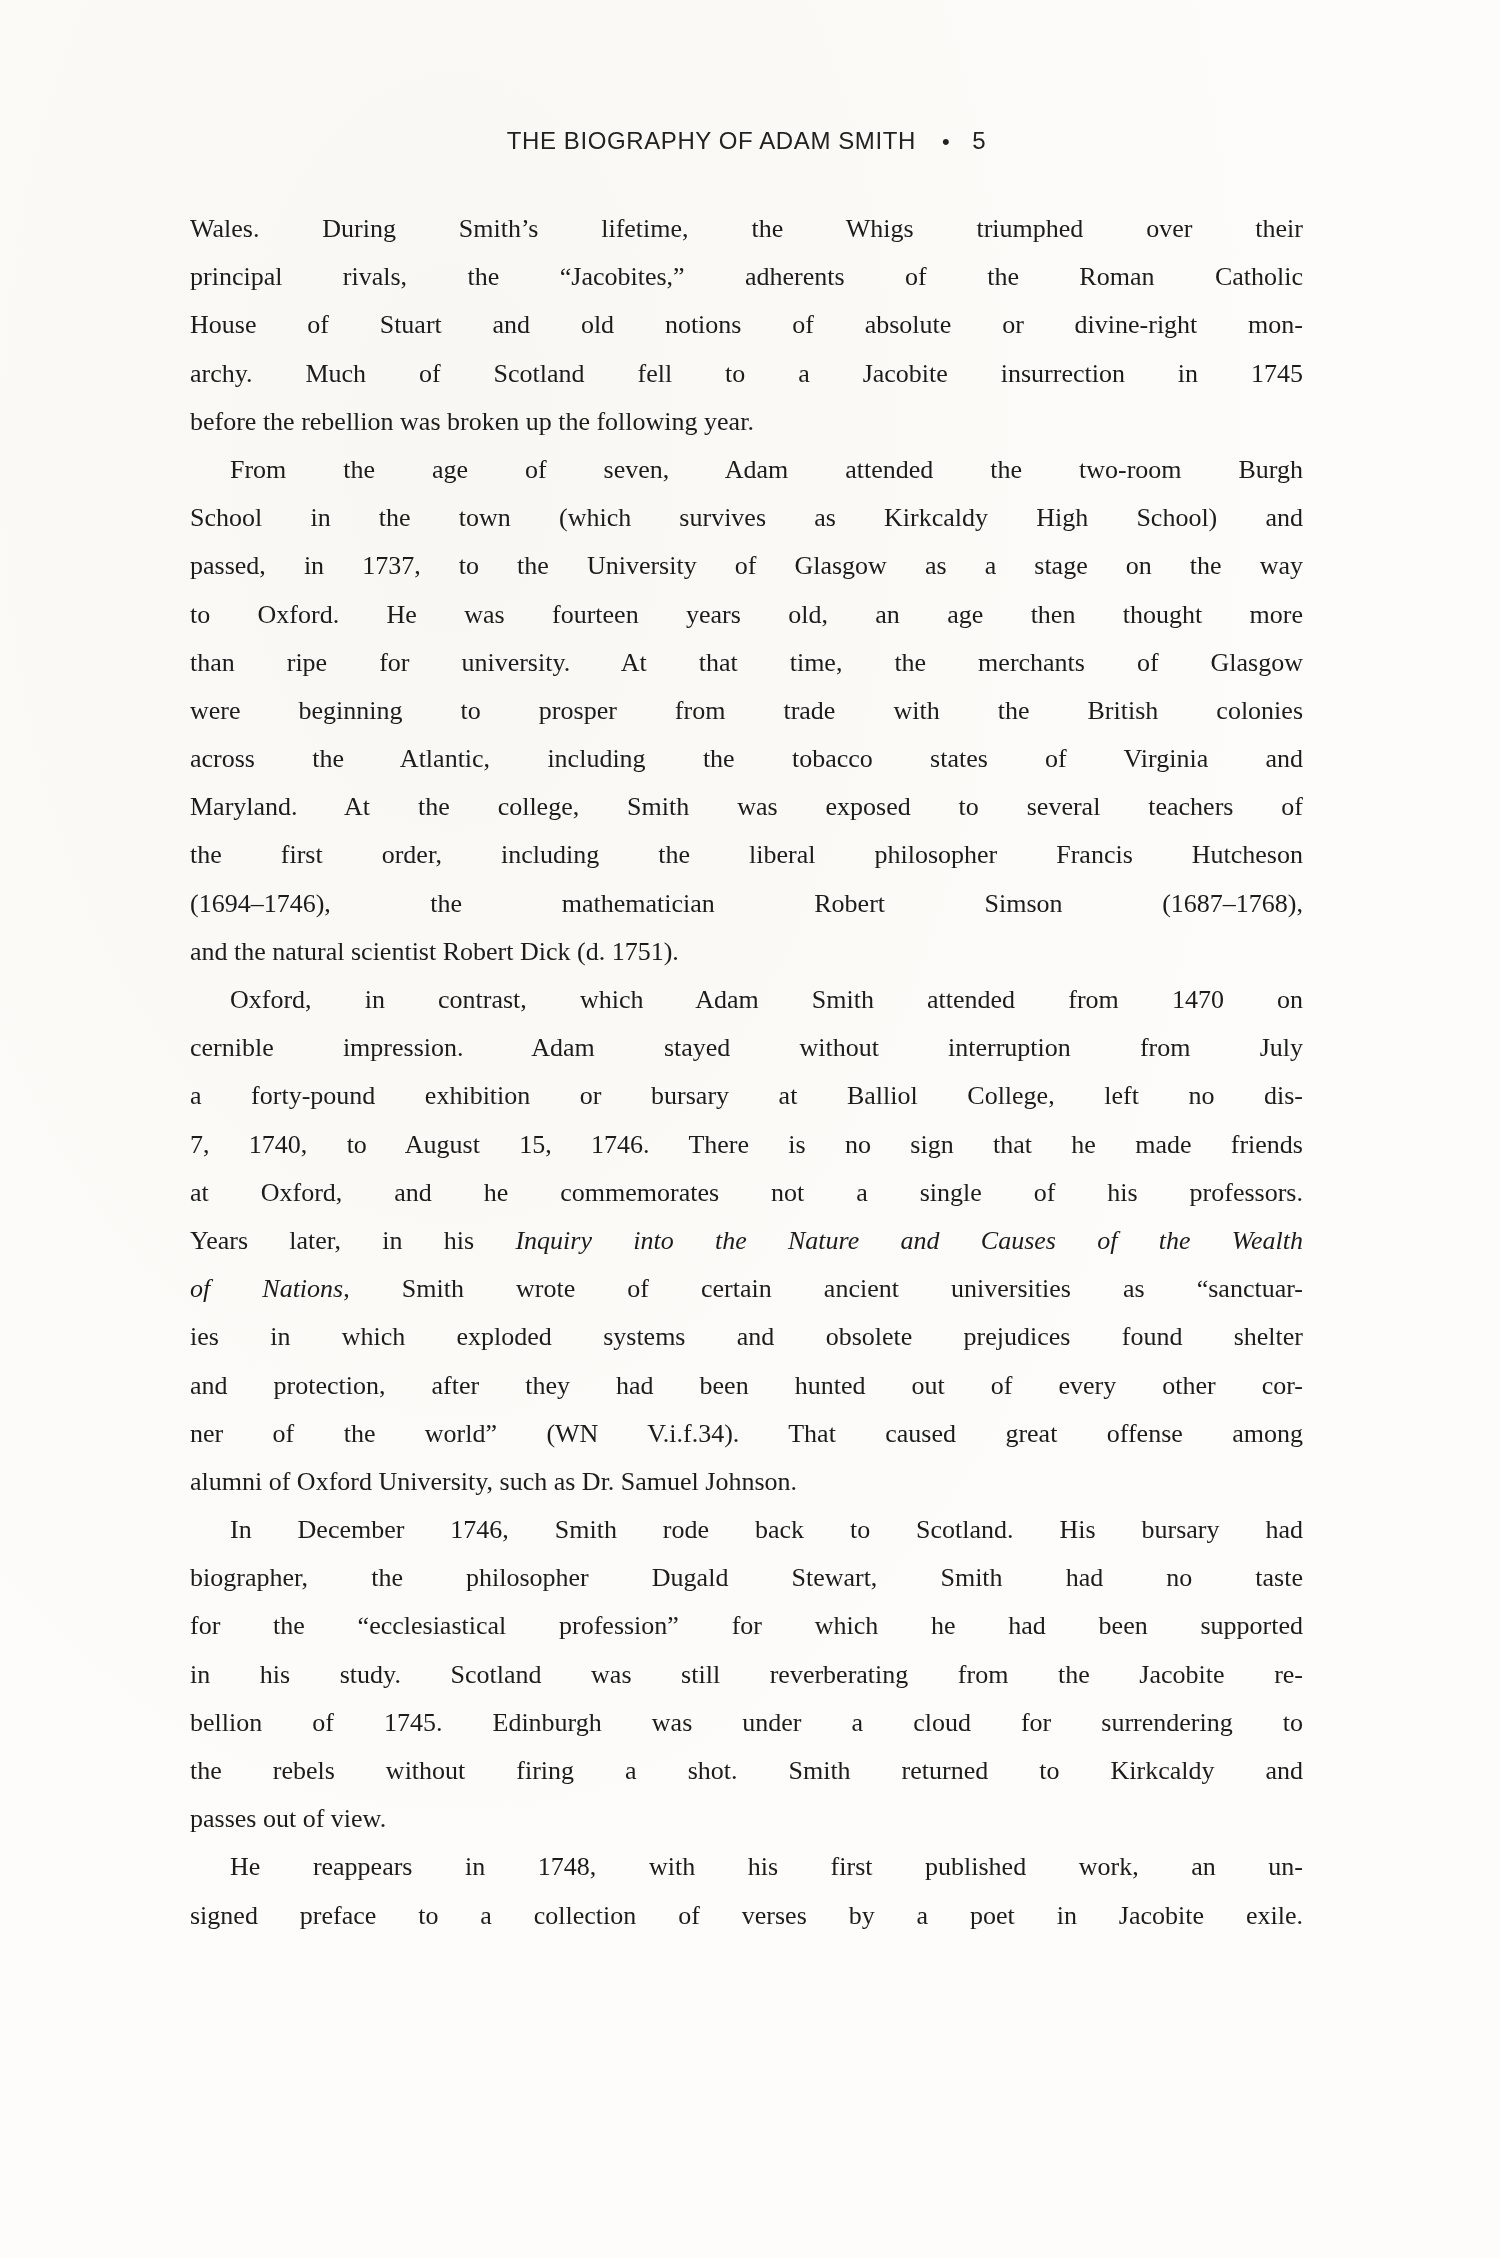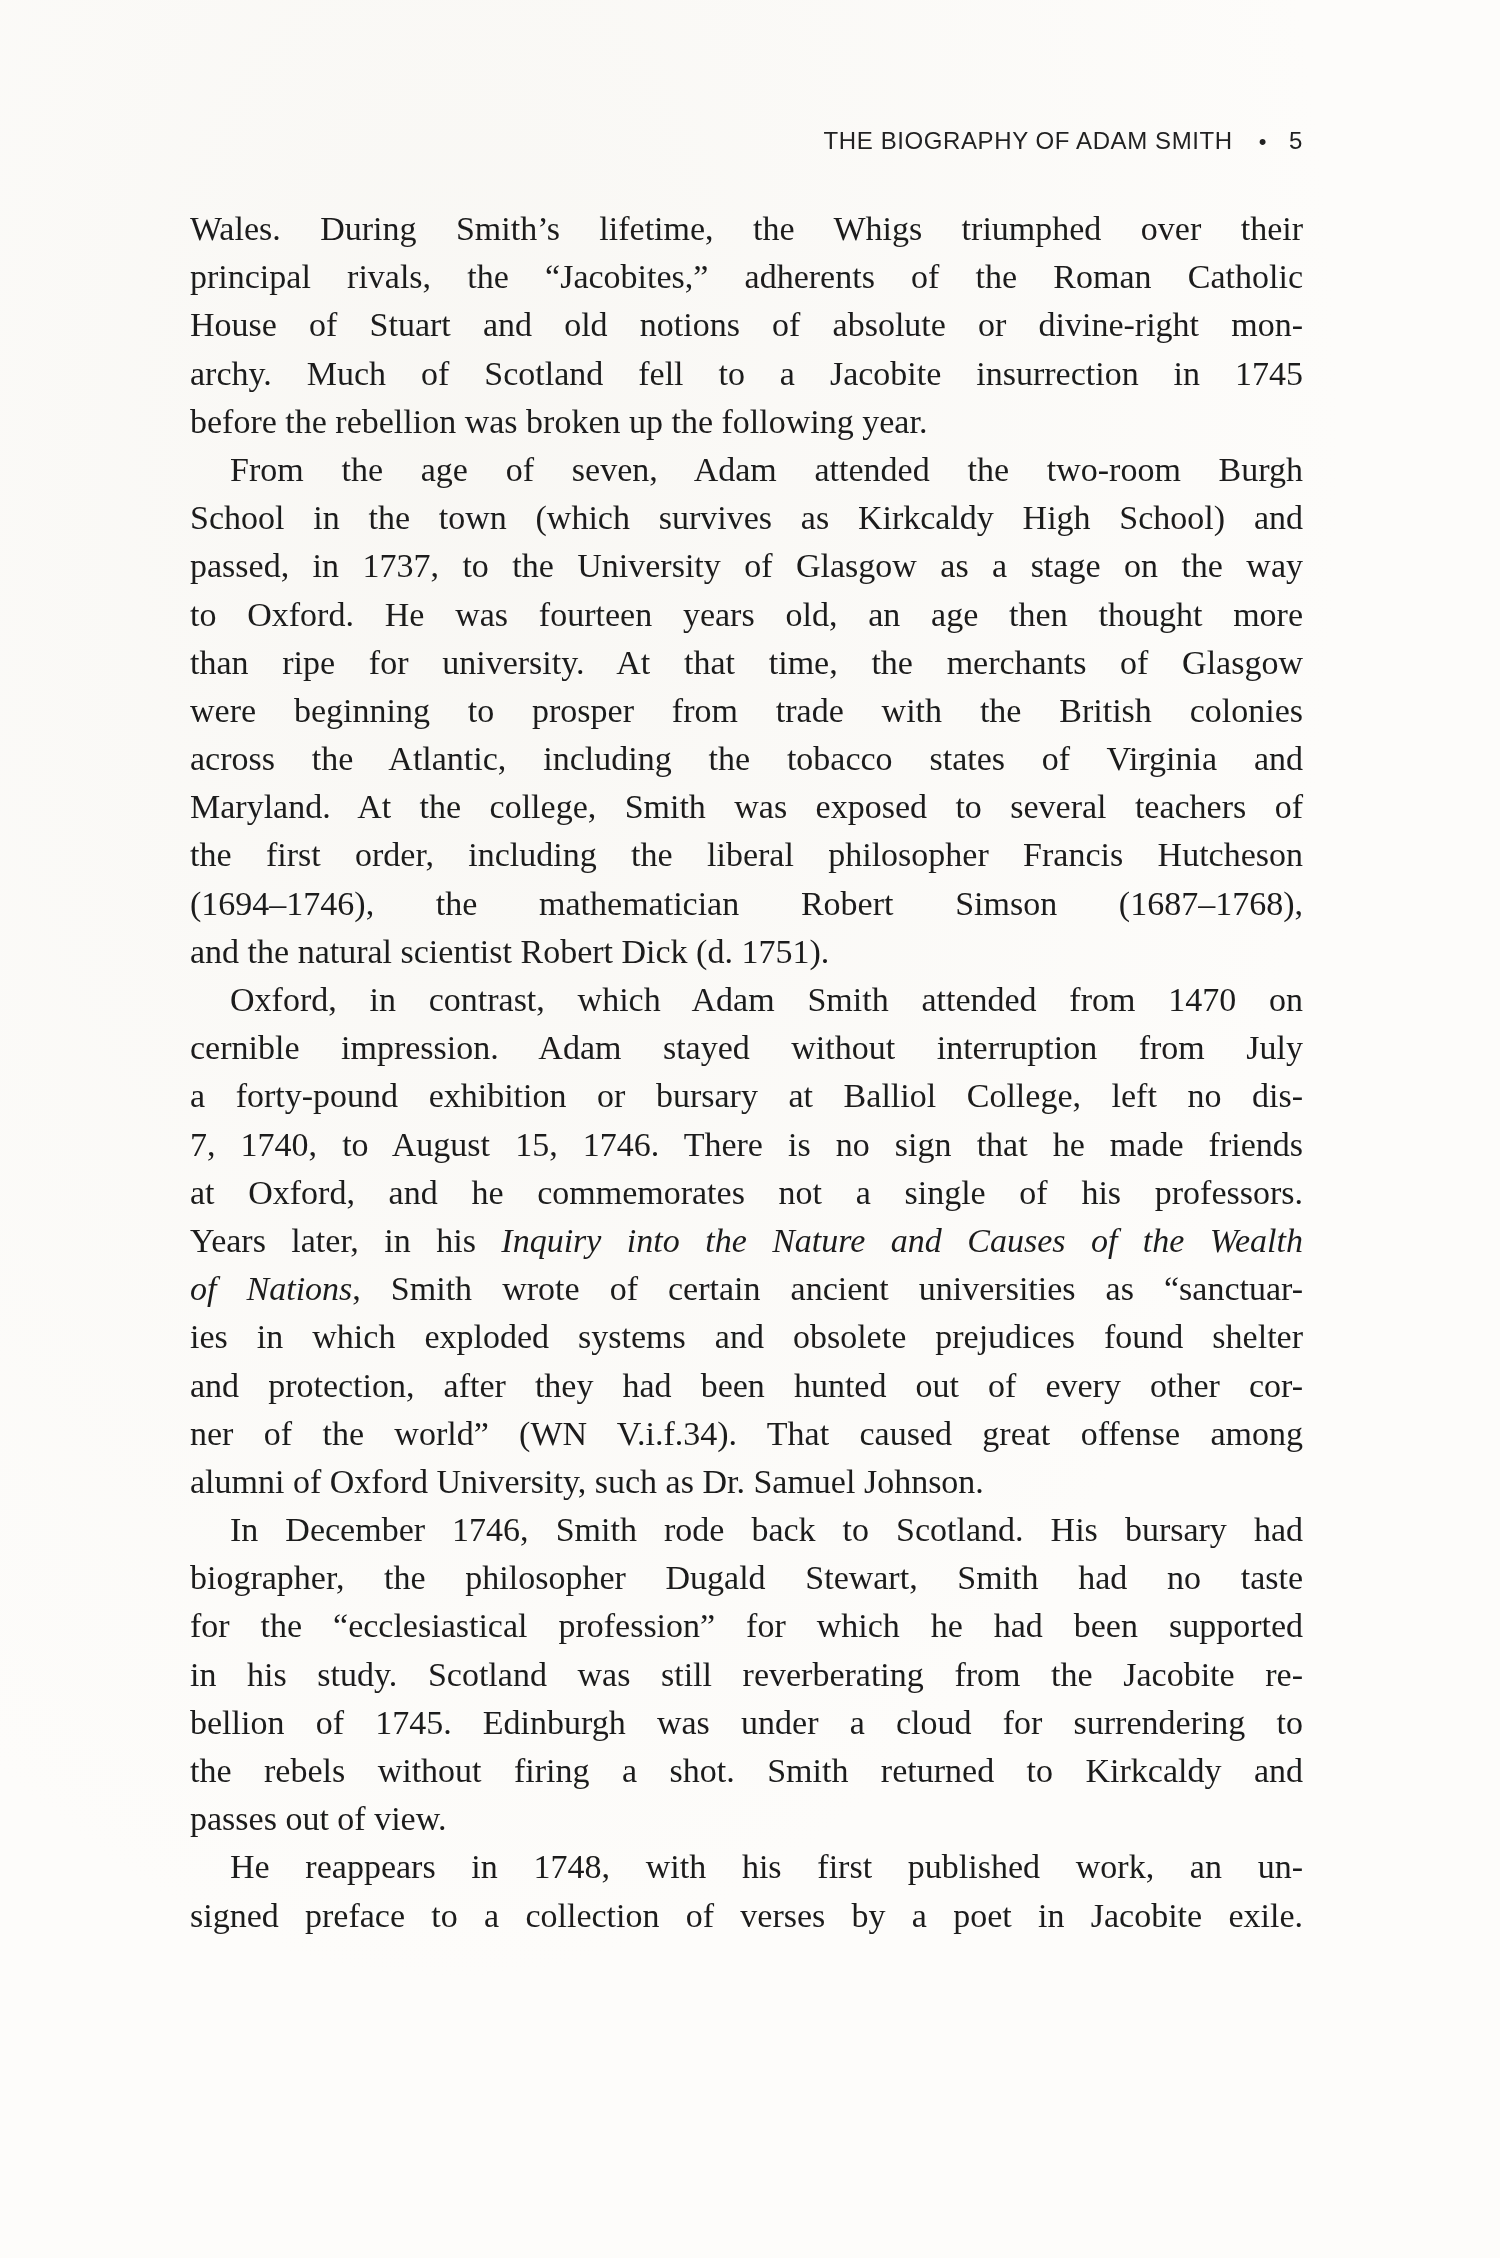--- a/index.html
+++ b/index.html
@@ -22,39 +22,39 @@
       height: 2258px;
       background:
         radial-gradient(ellipse at 30% 20%, rgba(240,238,232,0.35), rgba(255,255,255,0) 60%),
         #fdfcfa;
     }
     .running-head {
       position: absolute;
       top: 127px;
       left: 190px;
       width: 1113px;
-      text-align: right;
+      text-align: center;
       font-family: "Liberation Sans", sans-serif;
       font-size: 24px;
       letter-spacing: 0.6px;
       color: #222;
       white-space: nowrap;
     }
     .running-head .bullet {
       display: inline-block;
       margin: 0 22px 0 26px;
       font-size: 22px;
     }
     .body-text {
       position: absolute;
       top: 205px;
       left: 190px;
       width: 1113px;
       font-family: "Liberation Serif", serif;
-      font-size: 34px;
+      font-size: 26px;
       line-height: 48.2px;
       color: #1c1c1c;
     }
     .line {
       display: block;
       white-space: nowrap;
       text-align: justify;
       text-align-last: justify;
       height: 48.2px;
     }

